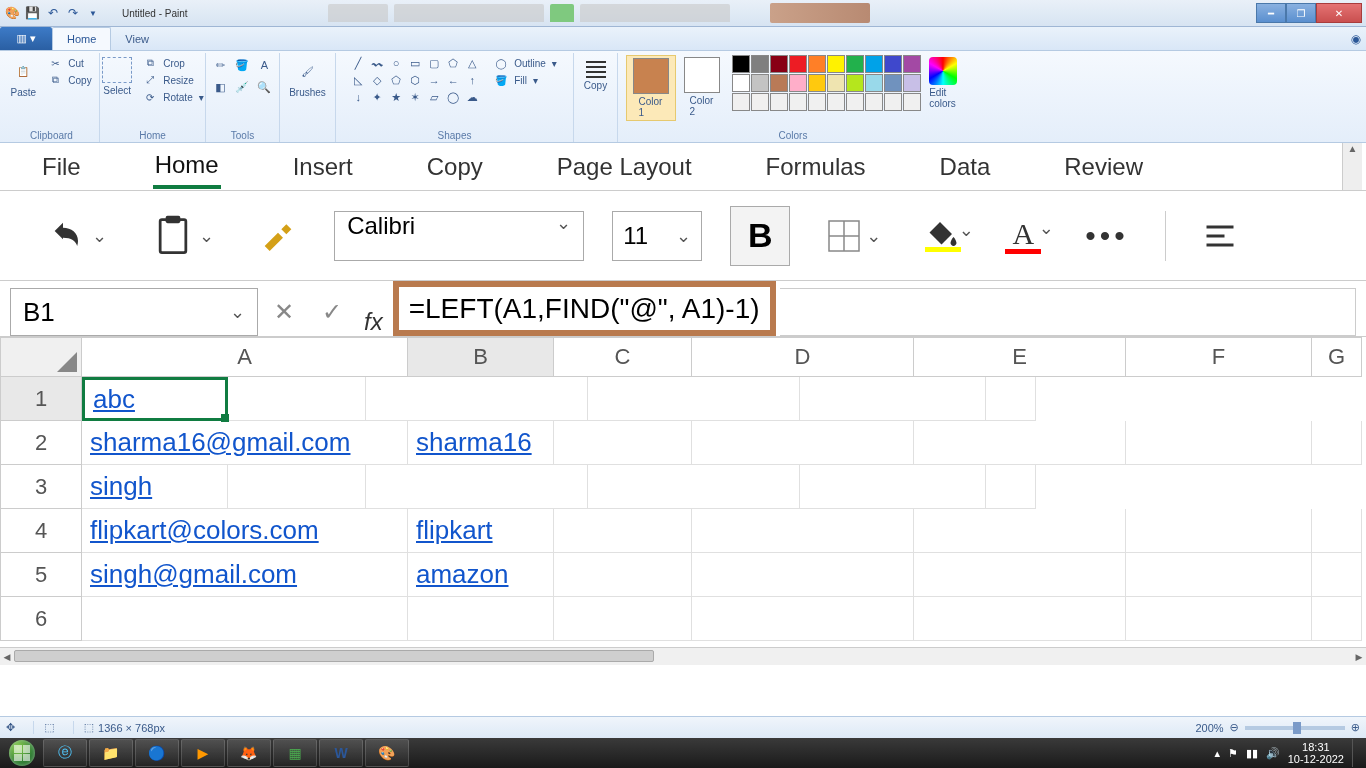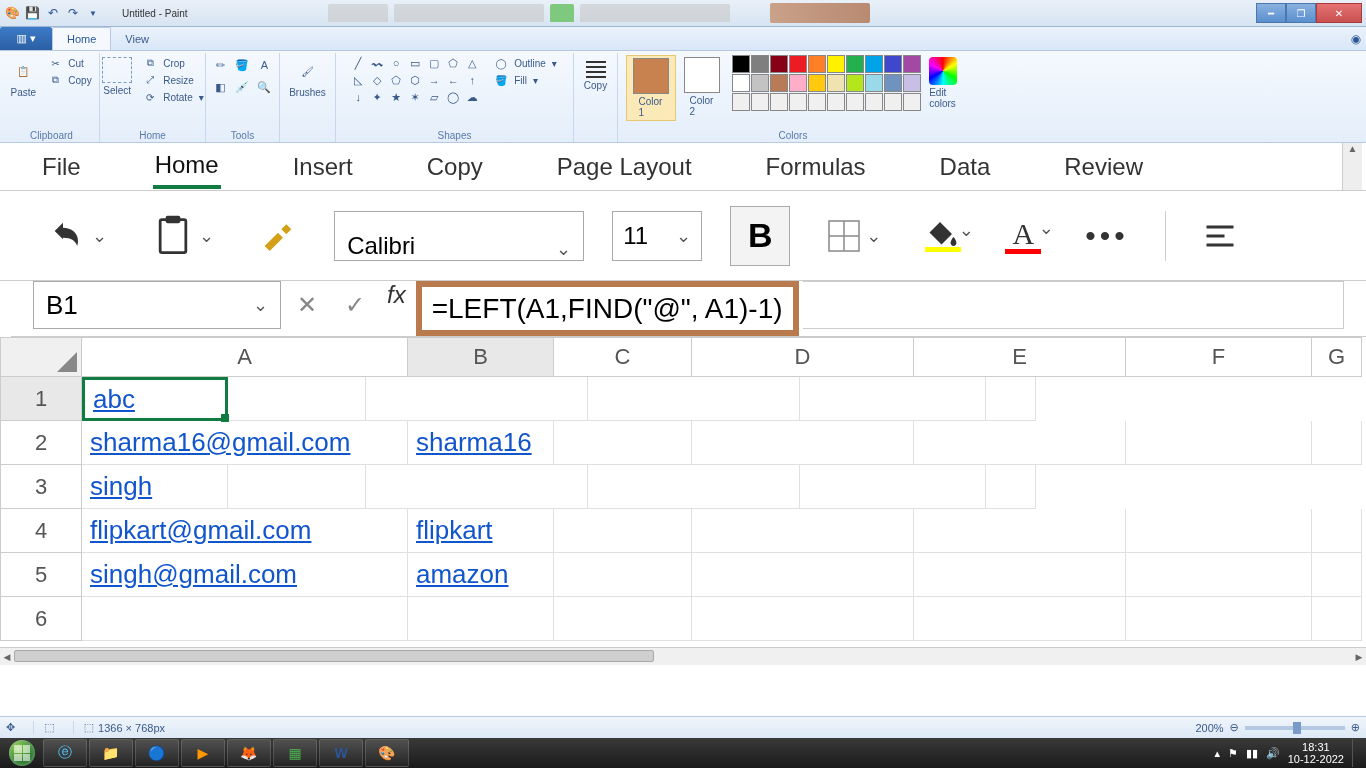--- a/index.html
+++ b/index.html
@@ -53,27 +53,27 @@
 
 
 .excel-tabs { height: 48px; display: flex; align-items: center; padding: 0 40px; gap: 70px; font-size: 24px; color: #333; border-bottom: 1px solid #ccc; position: relative; }
 .excel-tab { padding: 6px 2px; }
 .excel-tab.active { border-bottom: 4px solid #107c41; color: #111; font-weight: 400; }
 .excel-scroll { position: absolute; right: 4px; top: 0; width: 20px; height: 100%; background: #eee; border-left: 1px solid #ccc; display: flex; align-items: flex-start; justify-content: center; font-size: 10px; color: #666; }
 
 .excel-toolbar { height: 90px; display: flex; align-items: center; padding: 0 40px; gap: 28px; border-bottom: 1px solid #ccc; }
 .et-btn { display: flex; align-items: center; gap: 4px; padding: 6px 8px; font-size: 26px; color: #333; }
 .et-bold { width: 60px; height: 60px; border: 1px solid #aaa; background: #f3f3f3; display: flex; align-items: center; justify-content: center; font-size: 34px; font-weight: bold; }
-.et-font { width: 250px; height: 50px; border: 1px solid #aaa; display: flex; align-items: flex-end; padding: 0 12px; font-size: 24px; }
+.et-font { width: 250px; height: 50px; border: 1px solid #aaa; display: flex; align-items: flex-start; padding: 0 12px; font-size: 24px; }
 .et-size { width: 90px; height: 50px; border: 1px solid #aaa; display: flex; align-items: center; padding: 0 10px; font-size: 24px; justify-content: space-between; }
 .chev { font-size: 18px; color: #555; }
 .underline-bar { height: 5px; width: 36px; margin-top: -2px; }
 
 
-.namebar { height: 56px; display: flex; align-items: flex-start; padding: 0 22px; gap: 4px; border-bottom: 1px solid #ccc; margin-left: 11px; }
+.namebar { height: 56px; display: flex; align-items: flex-end; padding: 0 10px; gap: 4px; border-bottom: 1px solid #ccc; }
 .namebox { width: 248px; height: 48px; border: 1px solid #aaa; display: flex; align-items: center; padding: 0 12px; font-size: 26px; justify-content: space-between; }
 .fx-btn { width: 44px; height: 48px; display: flex; align-items: center; justify-content: center; font-size: 24px; color: #888; }
 .fx-label { font-style: italic; font-size: 24px; color: #333; margin: 0 6px; }
 .formula-hl { padding: 4px 10px; border: 6px solid #b97a4e; font-size: 28px; font-family: Calibri, sans-serif; }
 .formula-rest { flex: 1; height: 48px; border: 1px solid #ccc; border-left: none; }
 
 
 .grid-wrap { position: relative; }
 .colheads { display: flex; height: 40px; }
 .rowhead-corner { width: 82px; border: 1px solid #ccc; background: #f0f0f0; position: relative; }
@@ -444,21 +444,21 @@
         </div>
         <div class="cell cC"></div>
         <div class="cell cD"></div>
         <div class="cell cE"></div>
         <div class="cell cF"></div>
         <div class="cell cG"></div>
       </div>
       <div class="gridrow">
         <div class="rowhead">4</div>
         <div class="cell cA">
-          <span class="link">flipkart@gmail.com</span>
+          <span class="link">flipkart@colors.com</span>
         </div>
         <div class="cell cB">
           <span class="link">flipkart</span>
         </div>
         <div class="cell cC"></div>
         <div class="cell cD"></div>
         <div class="cell cE"></div>
         <div class="cell cF"></div>
         <div class="cell cG"></div>
       </div>

